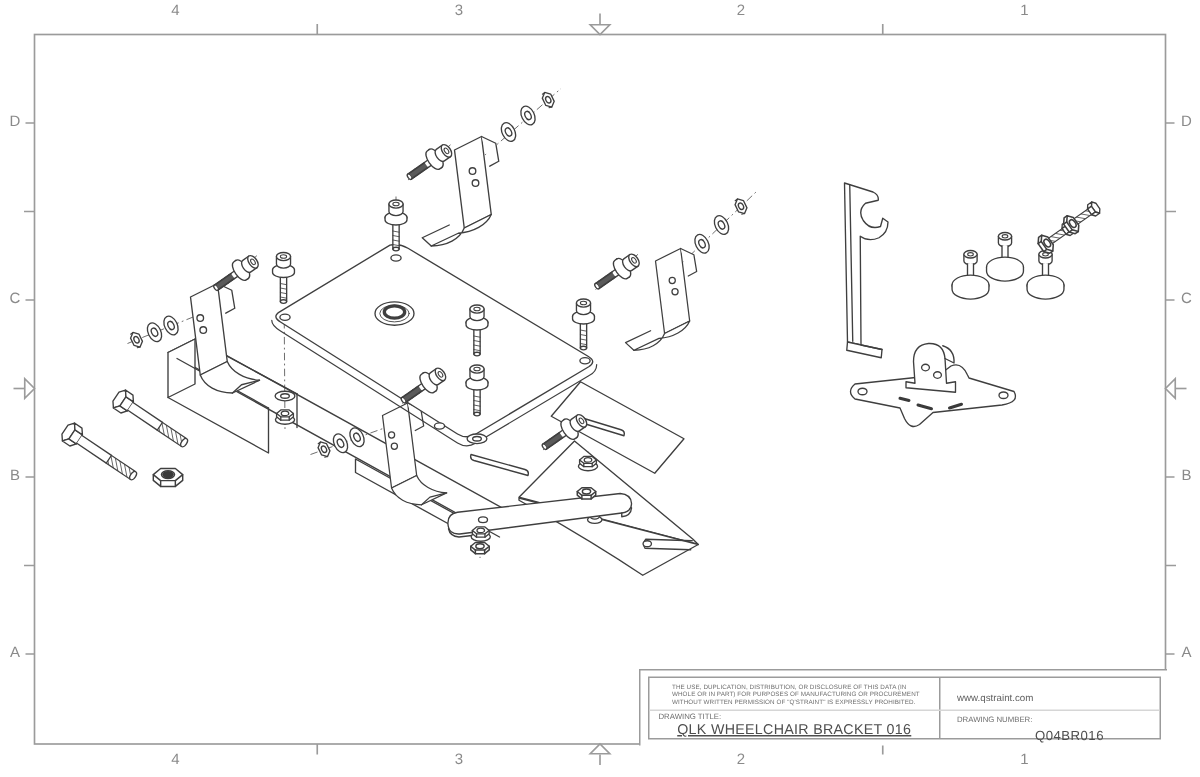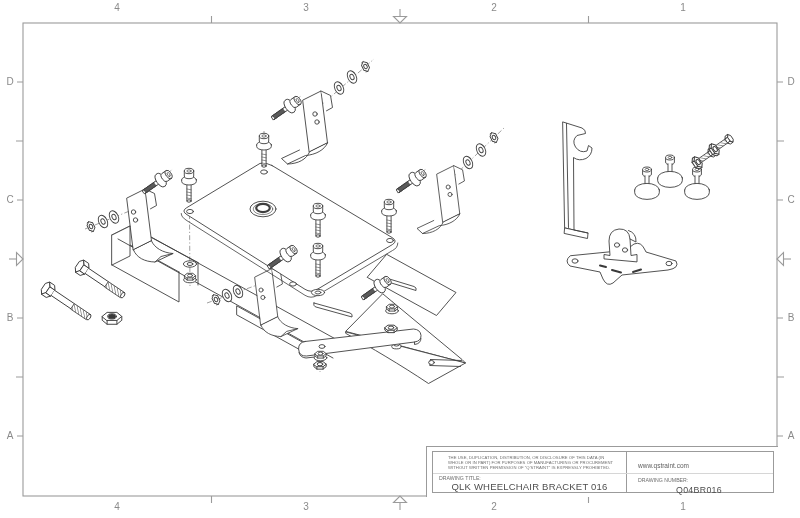--- a/index.html
+++ b/index.html
@@ -11,24 +11,24 @@
   
   .tblock{position:absolute;left:426px;top:446px;width:351px;height:50px;background:#fff;
           border-left:1px solid #9b9b9b;border-top:1px solid #9b9b9b;z-index:3;}
   .tinner{position:absolute;left:5px;top:4px;right:4px;bottom:4px;border:1px solid #9b9b9b;}
   .vdiv{position:absolute;left:193px;top:0;bottom:0;width:1px;background:#9b9b9b;}
   .hdiv{position:absolute;left:0;right:0;top:21px;height:1px;background:#d6d6d6;}
   .legal{position:absolute;left:15px;top:3px;width:175px;font-size:4.2px;line-height:5px;
          color:#6e6e6e;letter-spacing:0.05px;}
   .dtl{position:absolute;left:6px;top:23px;font-size:5.2px;color:#6e6e6e;}
   .dtitle{position:absolute;left:0;top:29px;width:193px;text-align:center;font-size:9.5px;
-          color:#4e4e4e;letter-spacing:0.2px;}
+          color:#4e4e4e;letter-spacing:0.2px;text-decoration:underline;}
   .web{position:absolute;left:205px;top:10px;font-size:6.5px;color:#5e5e5e;}
   .dnl{position:absolute;left:205px;top:25px;font-size:5.2px;color:#6e6e6e;}
-  .dnum{position:absolute;left:193px;top:33px;width:146px;text-align:center;font-size:8.8px;
+  .dnum{position:absolute;left:193px;top:33px;width:174px;text-align:center;font-size:8.8px;
         color:#4e4e4e;letter-spacing:0.3px;}
 </style>
 </head>
 <body>
 
 <div class="sheet">
 
 <svg width="800" height="518" viewBox="0 0 800 518">
 <defs>
   <pattern id="hatch" width="2.6" height="2.6" patternUnits="userSpaceOnUse" patternTransform="rotate(45)">

